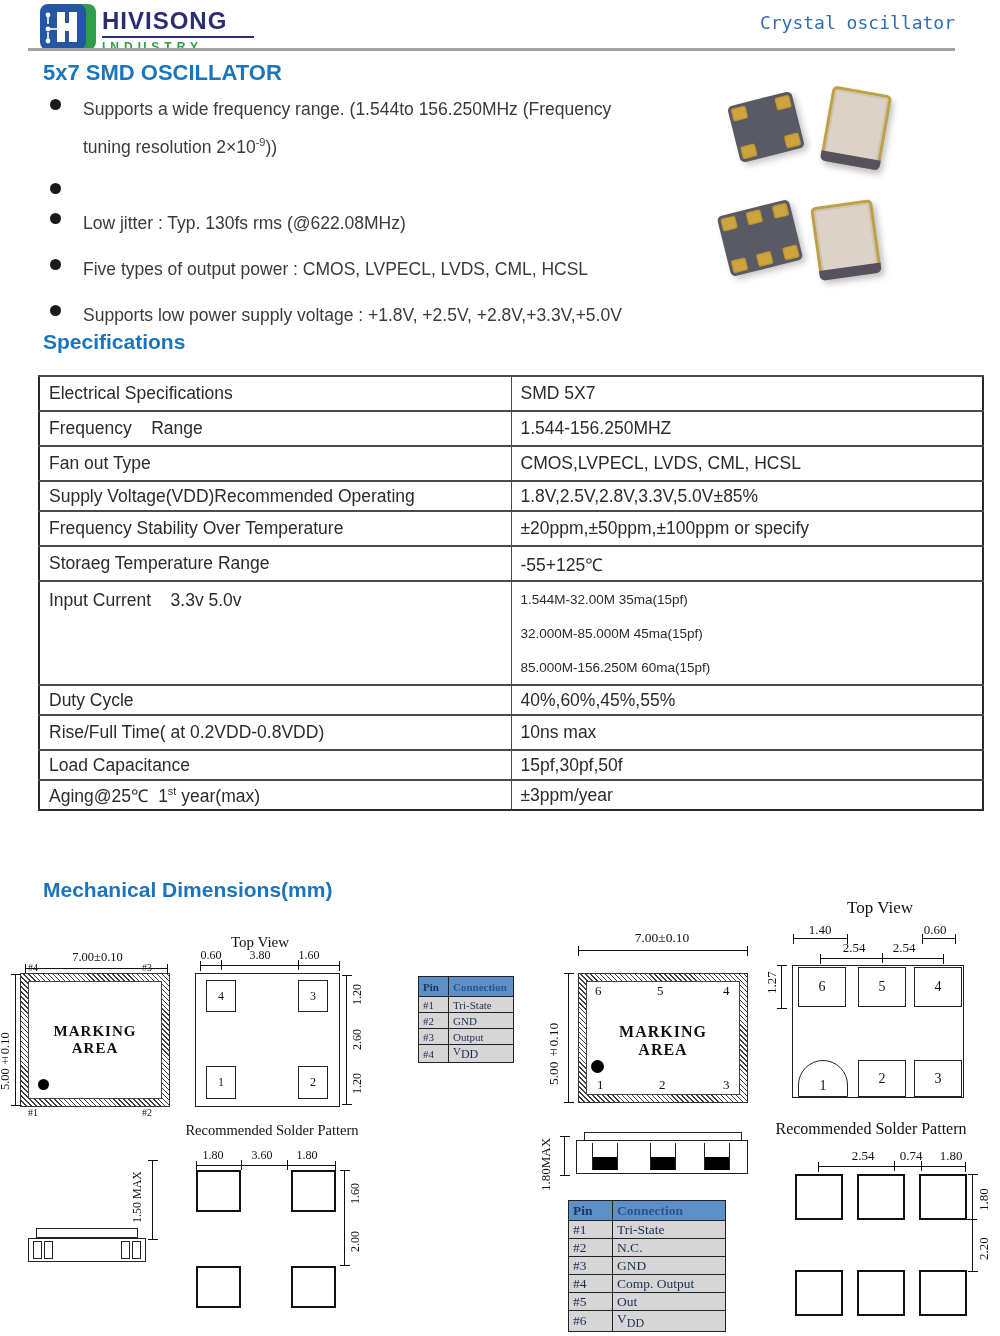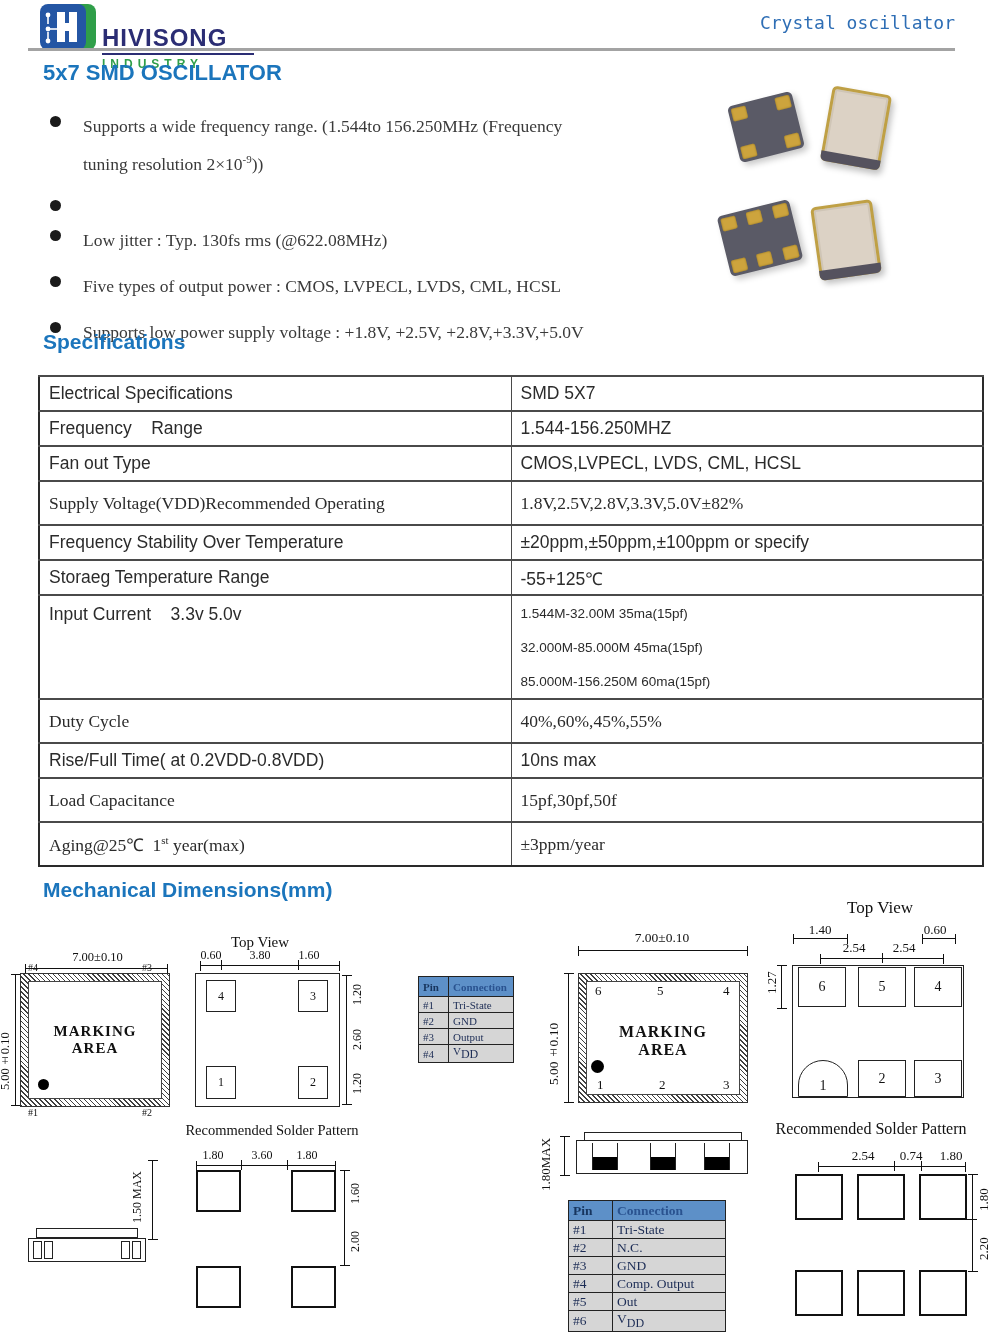--- a/index.html
+++ b/index.html
@@ -5,52 +5,52 @@
   * { box-sizing: border-box; margin: 0; padding: 0; }
   html,body { background:#fff; }
   .page {
     position: relative; width: 1000px; height: 1336px; margin: 0 auto;
     background: #fff; font-family: "Liberation Sans", sans-serif; color:#2f2f2f;
     overflow: hidden;
   }
 
   
   .logo-icon { position:absolute; left:40px; top:4px; }
-  .brand { position:absolute; left:102px; top:24px; }
+  .brand { position:absolute; left:102px; top:7px; }
   .brand-name { font-size:24px; font-weight:800; color:#2b2d74; letter-spacing:1px; font-family:"Liberation Sans",sans-serif; }
   .brand-rule { width:152px; height:2px; background:#2b2d74; margin:1px 0 2px 0; }
   .brand-sub { font-size:12px; font-weight:bold; color:#2f9e49; letter-spacing:5px; }
   .doc-title { position:absolute; left:600px; top:12px; width:355px; text-align:right;
     font-family:"DejaVu Sans Mono", monospace; font-size:18px; color:#2e6eb5; }
   .hdr-rule { position:absolute; left:28px; top:48px; width:927px; height:3px; background:#a3a3a3; }
 
   .page-title { position:absolute; left:43px; top:60px; font-size:22px; font-weight:bold; color:#1b75bc; }
 
   
-  .features { position:absolute; left:48px; top:110px; width:670px;font-family:Liberation Serif, serif; }
+  .features { position:absolute; left:48px; top:93px; width:670px; }
   .feature { display:flex; margin-bottom:13px; }
   .bullet { width:11px; height:11px; border-radius:50%; background:#1a1a1a; margin:6px 22px 0 2px; flex:none; }
   .ftext { font-size:17.5px; color:#3a3a3a; line-height:33px; }
   .ftext sup { font-size:11px; }
 
   
   .chip-dark { position:absolute; background:#5a5a66; border-radius:5px; box-shadow:3px 4px 6px rgba(0,0,0,0.22); }
   .gpad { position:absolute; width:15px; height:13px; background:#cda43d; border-radius:2px; box-shadow:inset 0 0 2px #8a6d1d; }
   .chip-lid { position:absolute; border:3px solid #bfa045; background:#dcd2c5; border-radius:5px; box-shadow:3px 4px 6px rgba(0,0,0,0.25), inset 0 0 0 2px #cfc5b6; }
   .chip-lid .base { position:absolute; left:-3px; right:-3px; bottom:-3px; height:10px; background:#55525e; border-radius:0 0 5px 5px; }
 
   
   .section-title { position:absolute; font-size:21px; font-weight:bold; color:#1b75bc; }
 
   
   table.spec { position:absolute; left:38px; top:375px; width:946px; border-collapse:collapse;
     border:2px solid #2a2a2a; font-size:17.5px; color:#2b2b2b; table-layout:fixed; }
   table.spec td { border-top:2px solid #4a4a4a; vertical-align:middle; padding-left:9px; }
   table.spec td.lbl { width:472px; border-right:1.5px solid #4a4a4a; }
-  table.spec tr.h35 { height:35px; } table.spec tr.h34 { height:44px;font-family:Liberation Serif, serif; } table.spec tr.h104 { height:104px; }
+  table.spec tr.h35 { height:35px; } table.spec tr.h34 { height:30px; } table.spec tr.h104 { height:104px; }
   .ml-line { height:34px; display:flex; align-items:center; font-size:13.5px; }
   table.spec sup { font-size:11px; }
 
   
   .mech { position:absolute; left:0; top:870px; width:1000px; height:466px; color:#111; }
   .slabel { position:absolute; font-family:"Liberation Serif", serif; text-align:center; color:#111; white-space:nowrap; }
   .rot { position:absolute; writing-mode:vertical-rl; transform:rotate(180deg); font-family:"Liberation Serif", serif;
     color:#111; text-align:center; white-space:nowrap; }
   .dimh { position:absolute; height:0; border-top:1px solid #111; }
   .dimh::before,.dimh::after { content:""; position:absolute; top:-5px; width:1px; height:10px; background:#111; }
@@ -175,21 +175,21 @@
     <tr class="h35">
       <td class="lbl">Frequency&nbsp;&nbsp;&nbsp;&nbsp;Range</td>
       <td>1.544-156.250MHZ</td>
     </tr>
     <tr class="h35">
       <td class="lbl">Fan out Type</td>
       <td>CMOS,LVPECL, LVDS, CML, HCSL</td>
     </tr>
     <tr class="h34">
       <td class="lbl">Supply Voltage(VDD)Recommended Operating</td>
-      <td>1.8V,2.5V,2.8V,3.3V,5.0V±82%</td>
+      <td>1.8V,2.5V,2.8V,3.3V,5.0V±85%</td>
     </tr>
     <tr class="h35">
       <td class="lbl">Frequency Stability Over Temperature</td>
       <td>±20ppm,±50ppm,±100ppm or specify</td>
     </tr>
     <tr class="h35">
       <td class="lbl">Storaeg Temperature Range</td>
       <td>-55+125℃</td>
     </tr>
     <tr class="h104">

